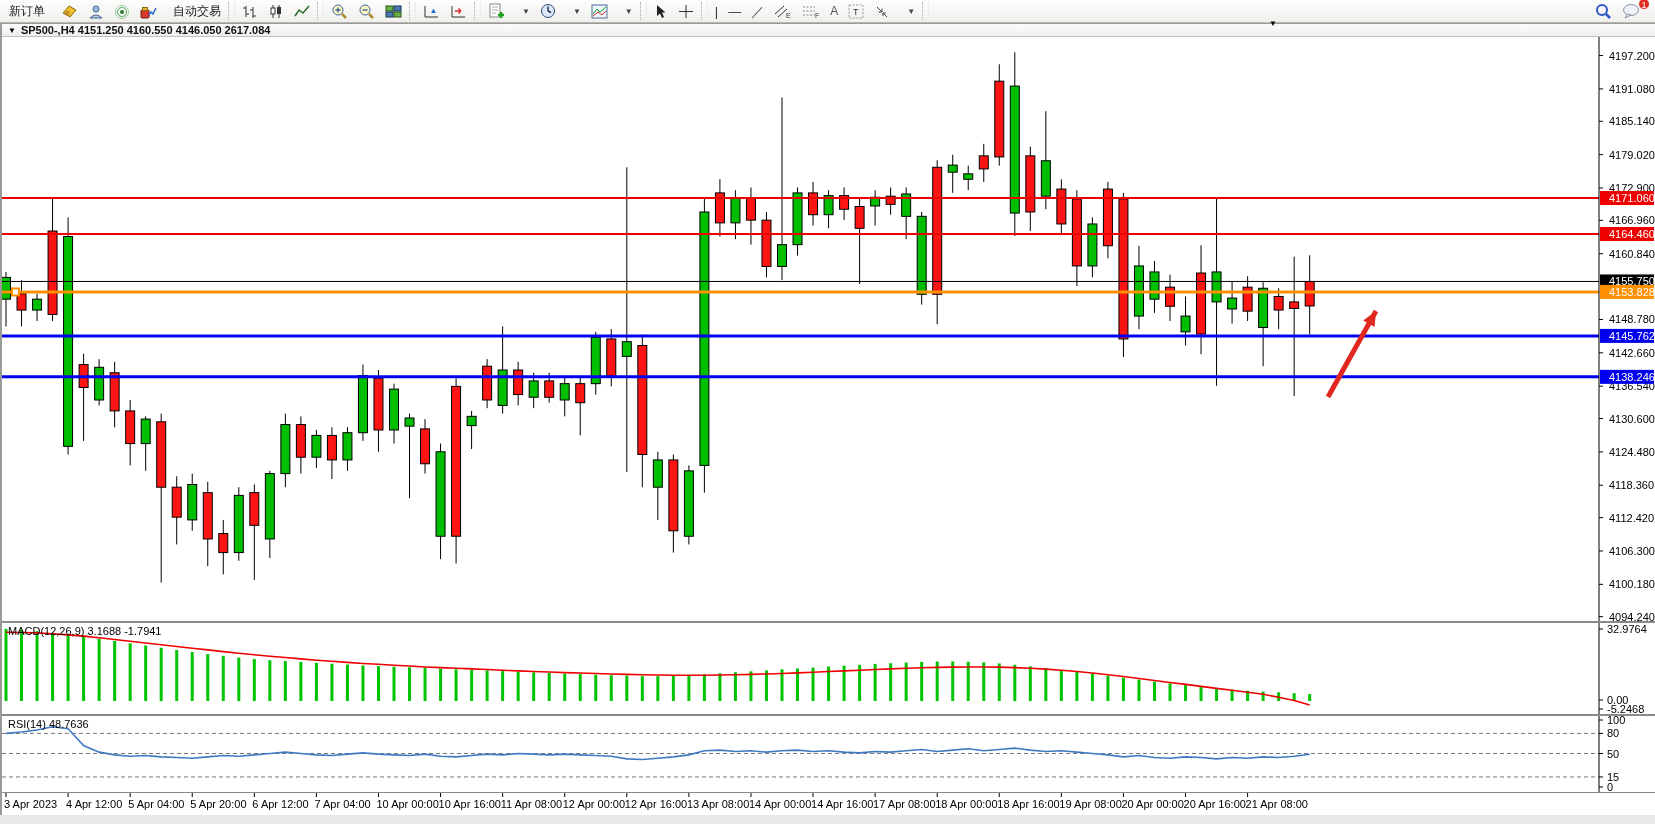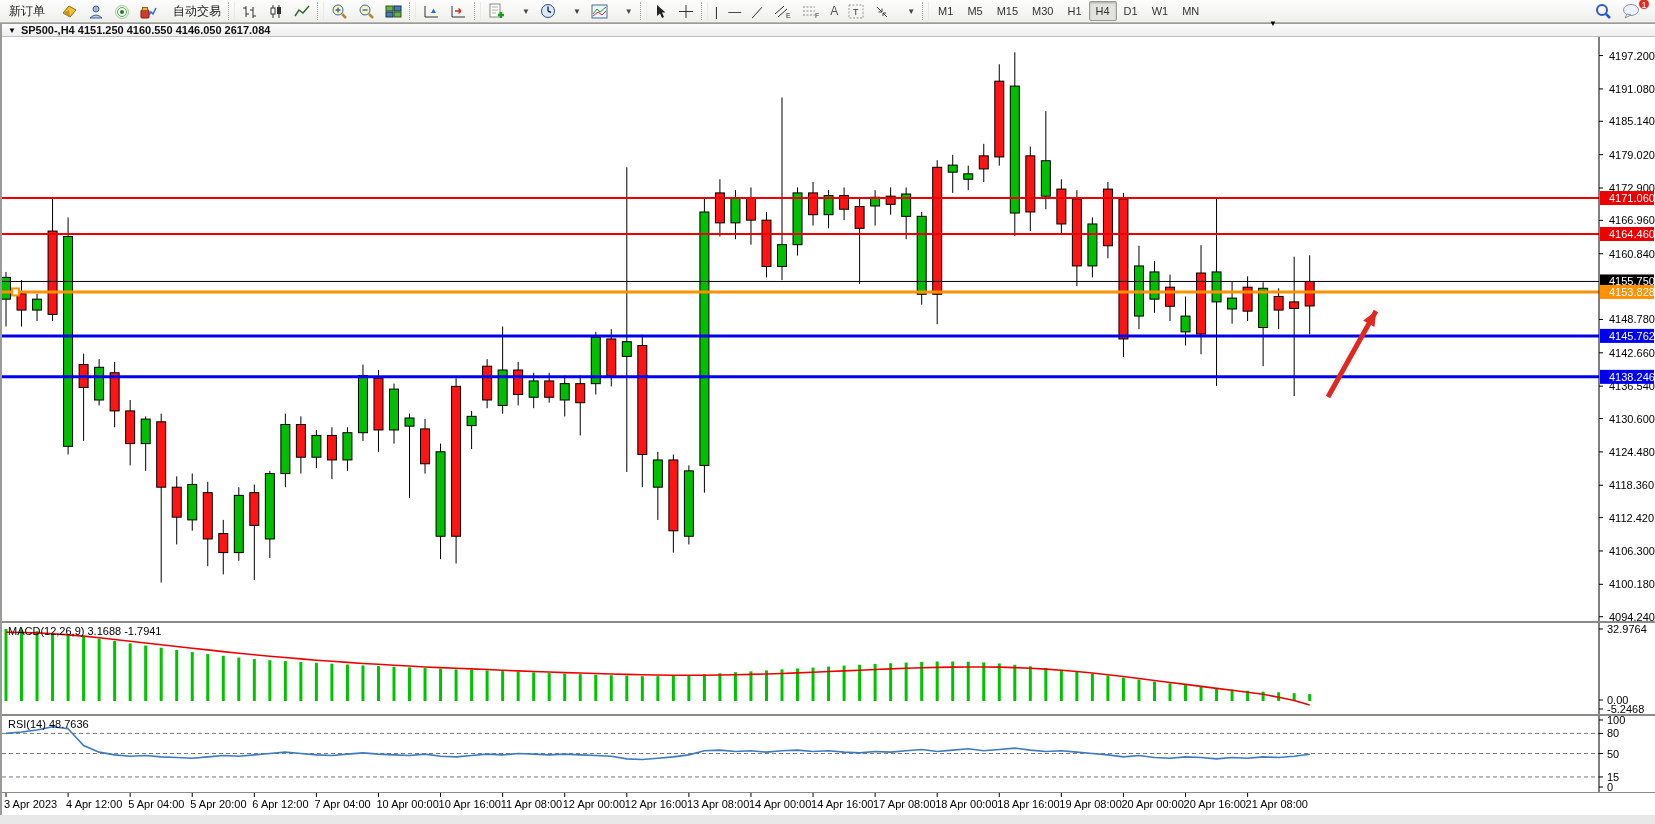--- a/index.html
+++ b/index.html
@@ -200,31 +200,20 @@
     </div>
     <div class="tb-btn">
       <svg width="16" height="15">
           <path d="M3,3 L8,8 M8,8 L8,4.5 M8,8 L4.5,8" stroke="#444" fill="none"></path>
           <path d="M13,13 L9,9 M9,9 L9,12 M9,9 L12,9" stroke="#444" fill="none"></path>
         </svg>
       <span class="caret">▼</span>
     </div>
   </div>
   <div class="tb-sep"></div>
-  <div class="tb-group" id="timeframe-group">
-      <div class="tb-btn tf-btn">M1</div>
-      <div class="tb-btn tf-btn">M5</div>
-      <div class="tb-btn tf-btn">M15</div>
-      <div class="tb-btn tf-btn">M30</div>
-      <div class="tb-btn tf-btn">H1</div>
-      <div class="tb-btn tf-btn active">H4</div>
-      <div class="tb-btn tf-btn">D1</div>
-      <div class="tb-btn tf-btn">W1</div>
-      <div class="tb-btn tf-btn">MN</div>
-    </div>
   <div style="flex:1"></div>
   <div class="tb-group">
     <div class="tb-btn">
       <svg width="17" height="16">
           <circle cx="7" cy="7" r="5" fill="none" stroke="#2a58c8" stroke-width="2"></circle>
           <line x1="11" y1="11" x2="15" y2="15" stroke="#2a58c8" stroke-width="2.5"></line>
         </svg>
     </div>
     <div class="tb-btn" style="position:relative;margin-right:6px;">
       <svg width="18" height="16">

